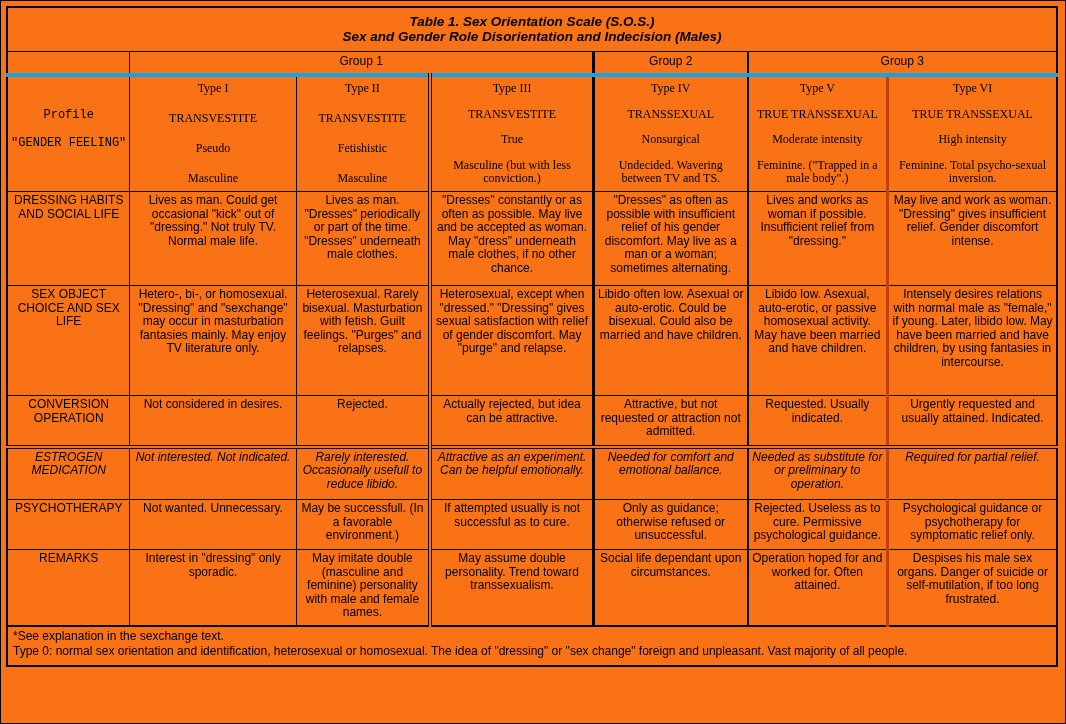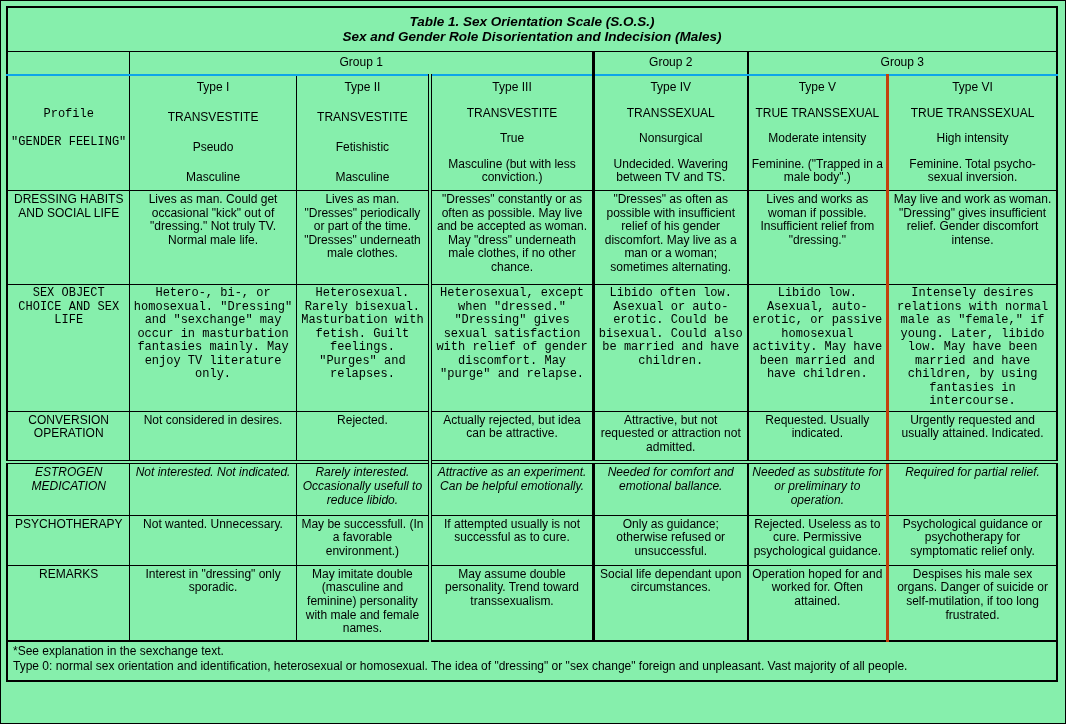--- a/index.html
+++ b/index.html
@@ -3,21 +3,21 @@
 <meta charset="utf-8">
 <style>
   * { box-sizing: border-box; }
   html, body { margin: 0; padding: 0; background: #fff; }
   body { font-family: "Liberation Sans", sans-serif; color: #000; }
   .page {
     width: 1066px; height: 724px;
     border: 1px solid #000;
     padding: 5px;
     overflow: hidden;
-    background: #86efac;
+    background: #f97316;
   }
   table.sos {
     border-collapse: collapse;
     table-layout: fixed;
     width: 1052px;
     border: 2px solid #000;
   }
   td {
     border: 1px solid #000;
     font-size: 12px;
@@ -36,39 +36,40 @@
   tr.title-row td {
     font-weight: bold; font-style: italic;
     font-size: 13.5px;
     vertical-align: middle;
     height: 44px;
     padding: 4px 2px;
   }
   tr.group-row td {
     height: 24px;
     vertical-align: middle;
-    border-bottom: 2px solid #0ea5e9;
+    border-bottom: 4px solid #0ea5e9;
     font-size: 12px;
   }
   tr.profile-row td { height: 114px; padding: 5px 3px; }
   .profile-cell {
     display: flex; flex-direction: column;
     justify-content: space-between;
     height: 104px;
+    font-family: Liberation Serif, serif;
   }
   td.profile-label {
     vertical-align: middle;
   }
   .profile-label-inner {
     display: flex; flex-direction: column;
     justify-content: center; gap: 14px;
     height: 70px; margin-top: -8px; font-family: Liberation Mono, monospace;
   }
   tr.r0 td { height: 94px; }
-  tr.r1 td { height: 110px; font-family: Liberation Mono, monospace; }
+  tr.r1 td { height: 110px; }
   tr.r-kinsey td {
     border-top: 5px double #000;
     border-bottom: 3px solid #000;
     height: 22px;
     vertical-align: middle;
   }
   tr.r3 td { height: 51px; }
   tr.r-estrogen td { border-top: 4px double #000; }
   tr.r4 td { height: 53px; font-style: italic; }
   tr.r5 td { height: 50px; }

